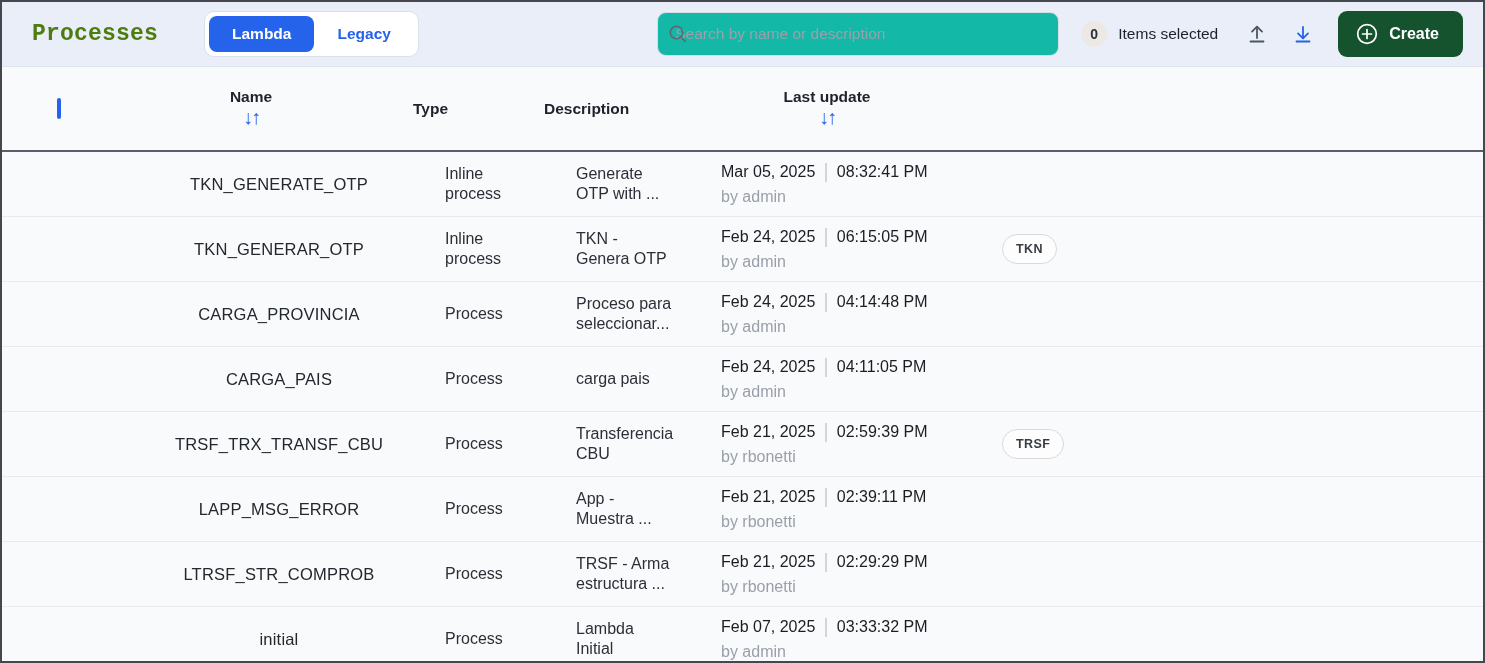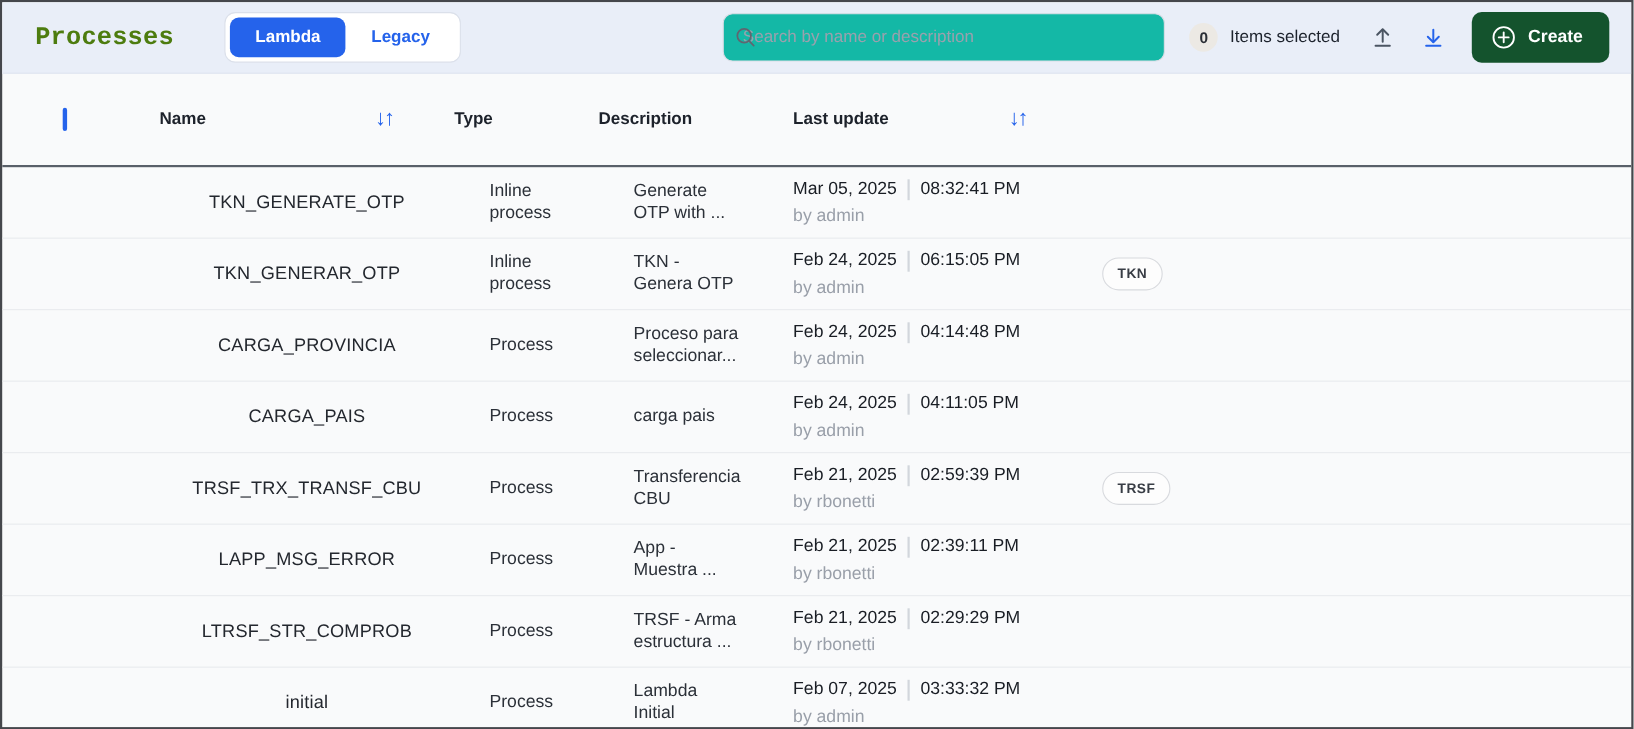--- a/index.html
+++ b/index.html
@@ -132,20 +132,21 @@
   .th {
     font-size: 15.5px;
     font-weight: 700;
     color: #1d222b;
   }
   .th-flex {
     display: flex;
     align-items: center;
     justify-content: space-between;
     width: 212px;
+    flex-direction: column;
   }
   .sort-icon {
     font-size: 20px;
     color: #2563eb;
     letter-spacing: -2px;
     cursor: pointer;
     font-weight: 400;
   }
   .checkbox {
     width: 24px; height: 24px;

